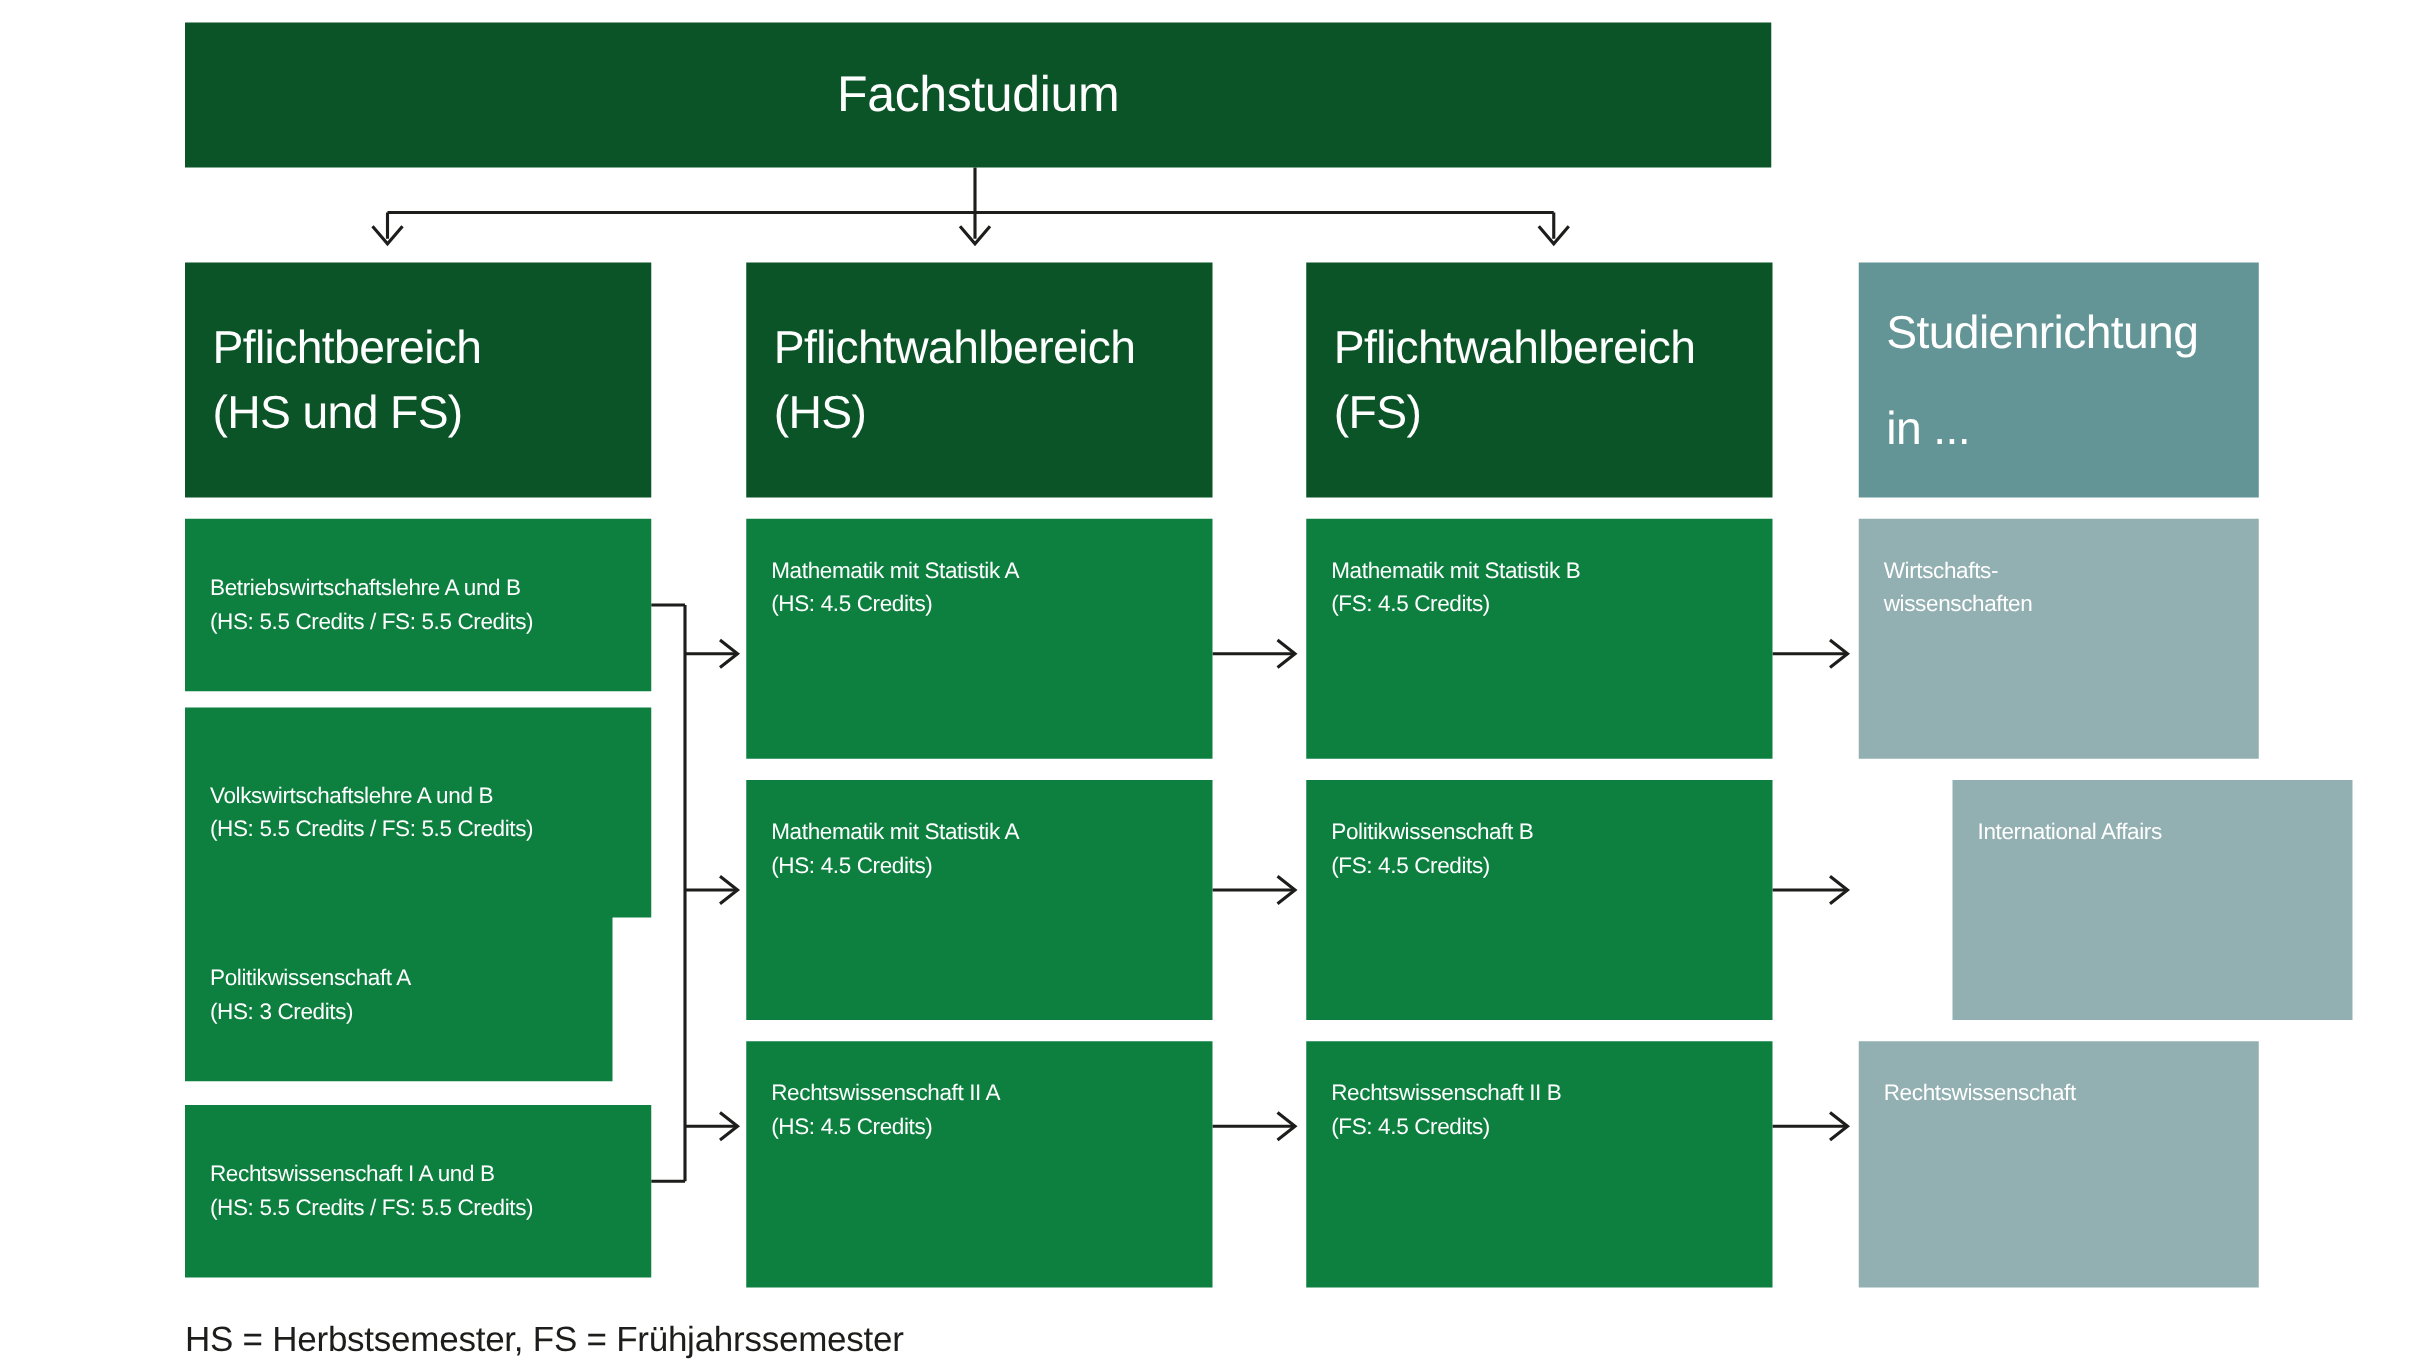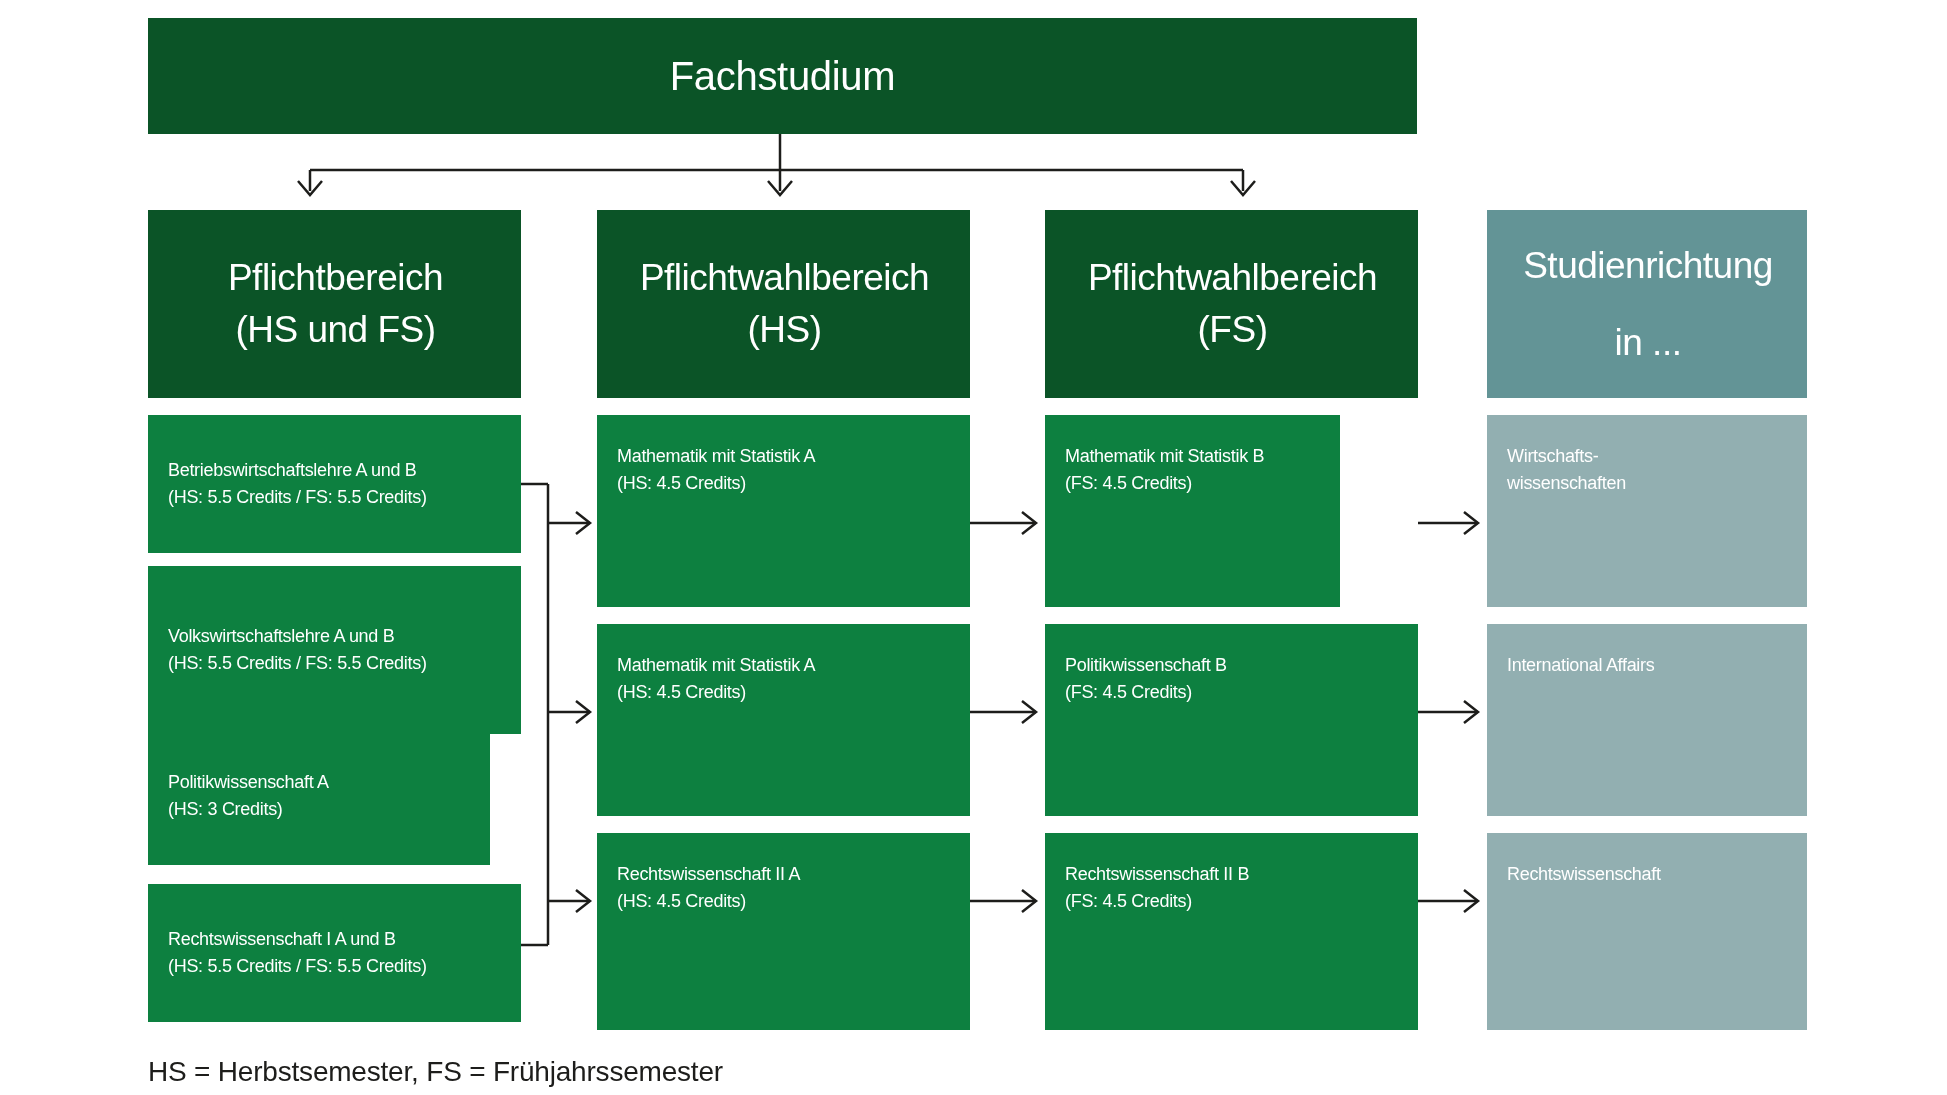--- a/index.html
+++ b/index.html
@@ -15,21 +15,21 @@
   .fill-body{background:var(--c-body-green,#0d8040);}
   .fill-teal-dark{background:var(--c-teal-header,#639496);gap:25px;}
   .fill-teal-light{background:var(--c-teal-body,#92afb1);}
   .banner{
     display:flex;align-items:center;justify-content:center;
     font-size:40px;letter-spacing:-0.3px;
   }
   .col-header{
     display:flex;flex-direction:column;justify-content:center;
     padding-left:22px;padding-right:20px;
-    font-size:37px;line-height:1.4;letter-spacing:-0.5px;align-items:center;
+    font-size:37px;line-height:1.4;letter-spacing:-0.5px;
   }
   .course{
     padding:28px 20px 0 20px;
     font-size:18px;line-height:1.5;letter-spacing:-0.3px;
   }
   .course.center{
     display:flex;flex-direction:column;justify-content:center;padding-top:0;
   }
   .connectors{position:absolute;left:0;top:0;pointer-events:none;}
   .connectors path{
@@ -134,38 +134,38 @@
   </div>
   <div class="box fill-body course" style="left:597px;top:624px;width:373px;height:192px;">
     <div>Mathematik mit Statistik A</div>
     <div>(HS: 4.5 Credits)</div>
   </div>
   <div class="box fill-body course" style="left:597px;top:833px;width:373px;height:197px;">
     <div>Rechtswissenschaft II A</div>
     <div>(HS: 4.5 Credits)</div>
   </div>
 
-  <div class="box fill-body course" style="left:1045px;top:415px;width:295px;height:192px;">
+  <div class="box fill-body course" style="left:1045px;top:415px;width:373px;height:192px;">
     <div>Mathematik mit Statistik B</div>
     <div>(FS: 4.5 Credits)</div>
   </div>
   <div class="box fill-body course" style="left:1045px;top:624px;width:373px;height:192px;">
     <div>Politikwissenschaft B</div>
     <div>(FS: 4.5 Credits)</div>
   </div>
   <div class="box fill-body course" style="left:1045px;top:833px;width:373px;height:197px;">
     <div>Rechtswissenschaft II B</div>
     <div>(FS: 4.5 Credits)</div>
   </div>
 
   <div class="box fill-teal-light course" style="left:1487px;top:415px;width:320px;height:192px;">
     <div>Wirtschafts-</div>
     <div>wissenschaften</div>
   </div>
-  <div class="box fill-teal-light course" style="left:1487px;top:624px;width:320px;height:192px;">
+  <div class="box fill-teal-light course" style="left:1562px;top:624px;width:320px;height:192px;">
     <div>International Affairs</div>
     <div></div>
   </div>
   <div class="box fill-teal-light course" style="left:1487px;top:833px;width:320px;height:197px;">
     <div>Rechtswissenschaft</div>
     <div></div>
   </div>
 
   <div class="footer-note">HS = Herbstsemester, FS = Frühjahrssemester</div>
 

